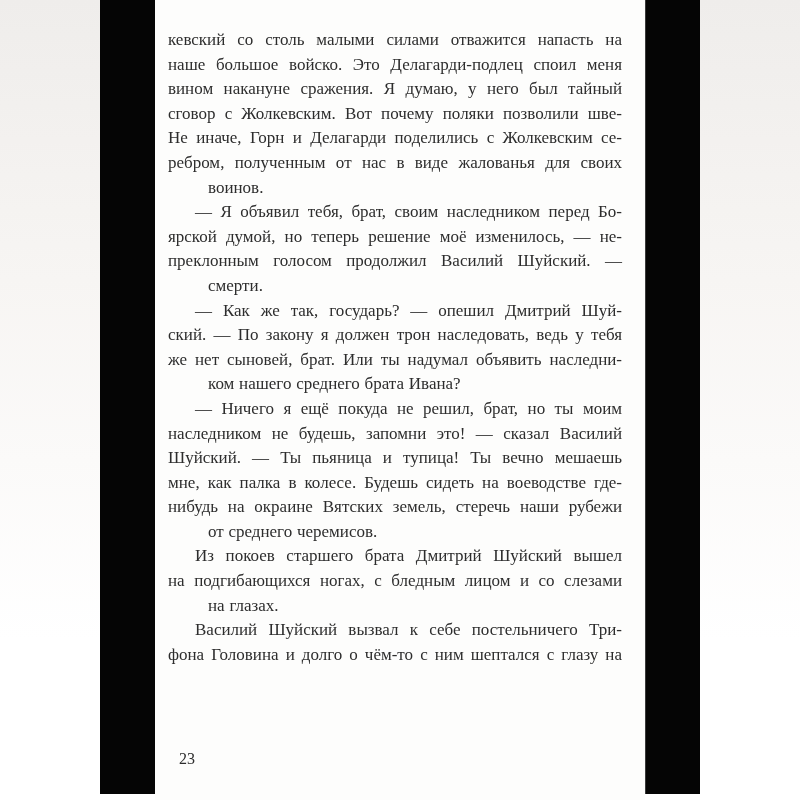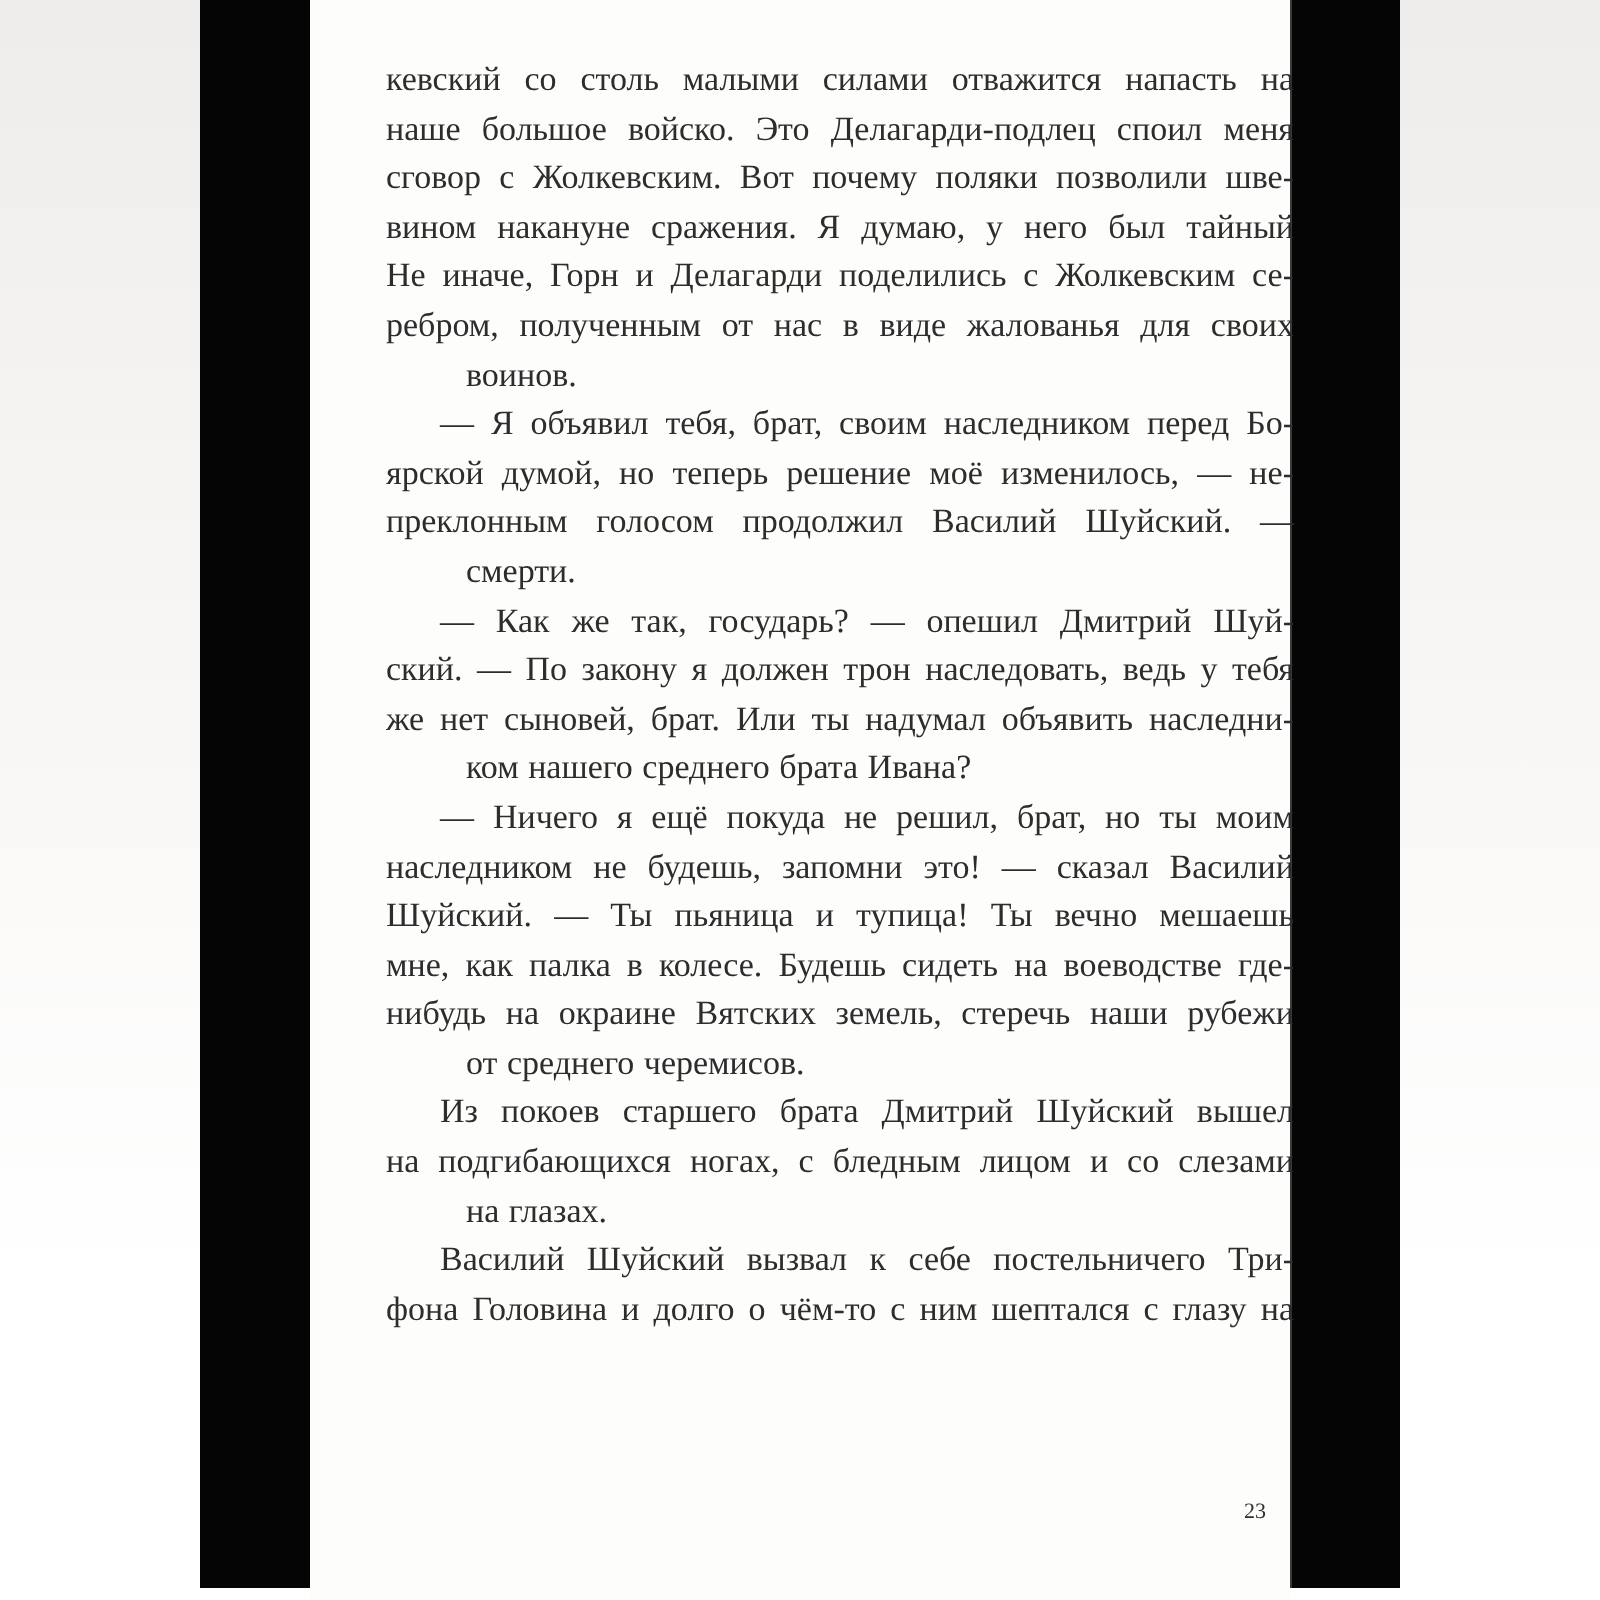--- a/index.html
+++ b/index.html
@@ -31,58 +31,58 @@
     position: absolute;
     top: 0;
     width: 55px;
     height: 794px;
     background: var(--bar-color);
   }
   .edge-bar.left  { left: 100px; }
   .edge-bar.right { left: 645px; border-left: 1px solid #3a3a3a; }
   .text-block {
     position: absolute;
-    left: 193px;
+    left: 168px;
     top: 28px;
     width: 454px;
     color: var(--text-color);
     font-size: 17px;
     line-height: 24.6px;
     word-spacing: 0.5px;
   }
   .line {
     text-align: justify;
     text-align-last: justify;
     height: 24.6px;
     white-space: normal;
   }
   .line.flush { text-align-last: left; margin-left: 40px; }
   .line.indent { text-indent: 27px; font-family: Liberation Serif, serif; }
   .page-number {
     position: absolute;
     left: 179px;
     top: 750px;
     width: 454px;
-    text-align: right;
+    text-align: left;
     color: var(--text-color);
-    font-size: 11px;
+    font-size: 16px;
   }
 </style>
 </head>
 <body>
 
 <div class="page-sheet"></div>
 <div class="edge-bar left"></div>
 <div class="edge-bar right"></div>
 
 <div class="text-block">
     <div class="line">кевский со столь малыми силами отважится напасть на</div>
     <div class="line">наше большое войско. Это Делагарди-подлец споил меня</div>
+    <div class="line">вином накануне сражения. Я думаю, у него был тайный</div>
     <div class="line">сговор с Жолкевским. Вот почему поляки позволили шве-</div>
-    <div class="line">вином накануне сражения. Я думаю, у него был тайный</div>
     <div class="line">Не иначе, Горн и Делагарди поделились с Жолкевским се-</div>
     <div class="line">ребром, полученным от нас в виде жалованья для своих</div>
     <div class="line flush">воинов.</div>
     <div class="line indent">— Я объявил тебя, брат, своим наследником перед Бо-</div>
     <div class="line">ярской думой, но теперь решение моё изменилось, — не-</div>
     <div class="line">преклонным голосом продолжил Василий Шуйский. —</div>
     <div class="line flush">смерти.</div>
     <div class="line indent">— Как же так, государь? — опешил Дмитрий Шуй-</div>
     <div class="line">ский. — По закону я должен трон наследовать, ведь у тебя</div>
     <div class="line">же нет сыновей, брат. Или ты надумал объявить наследни-</div>

